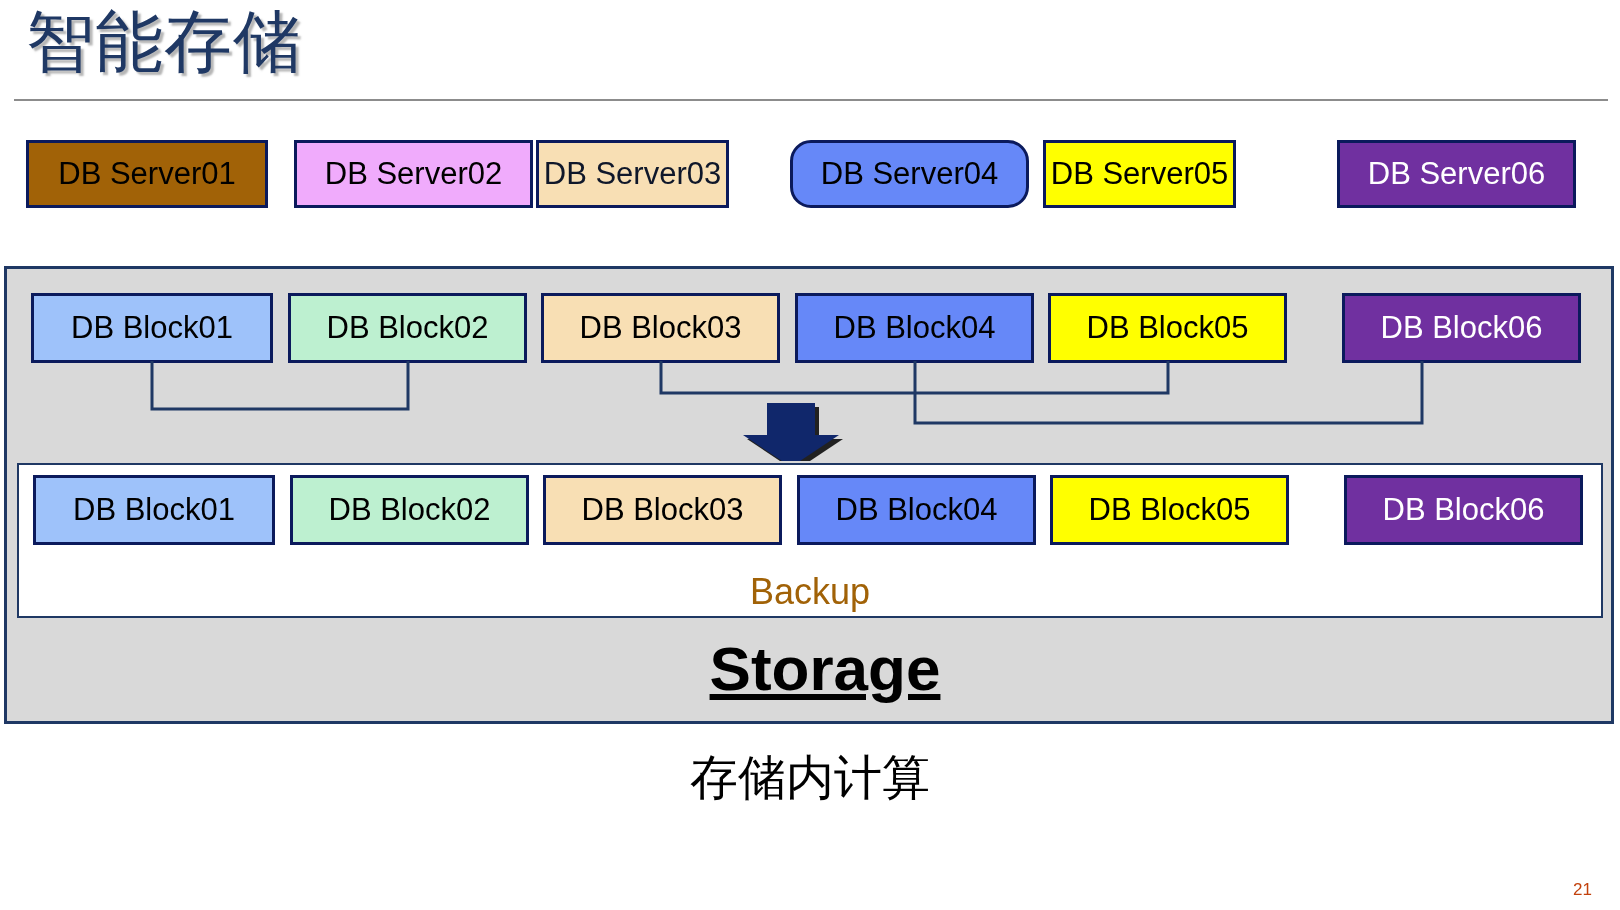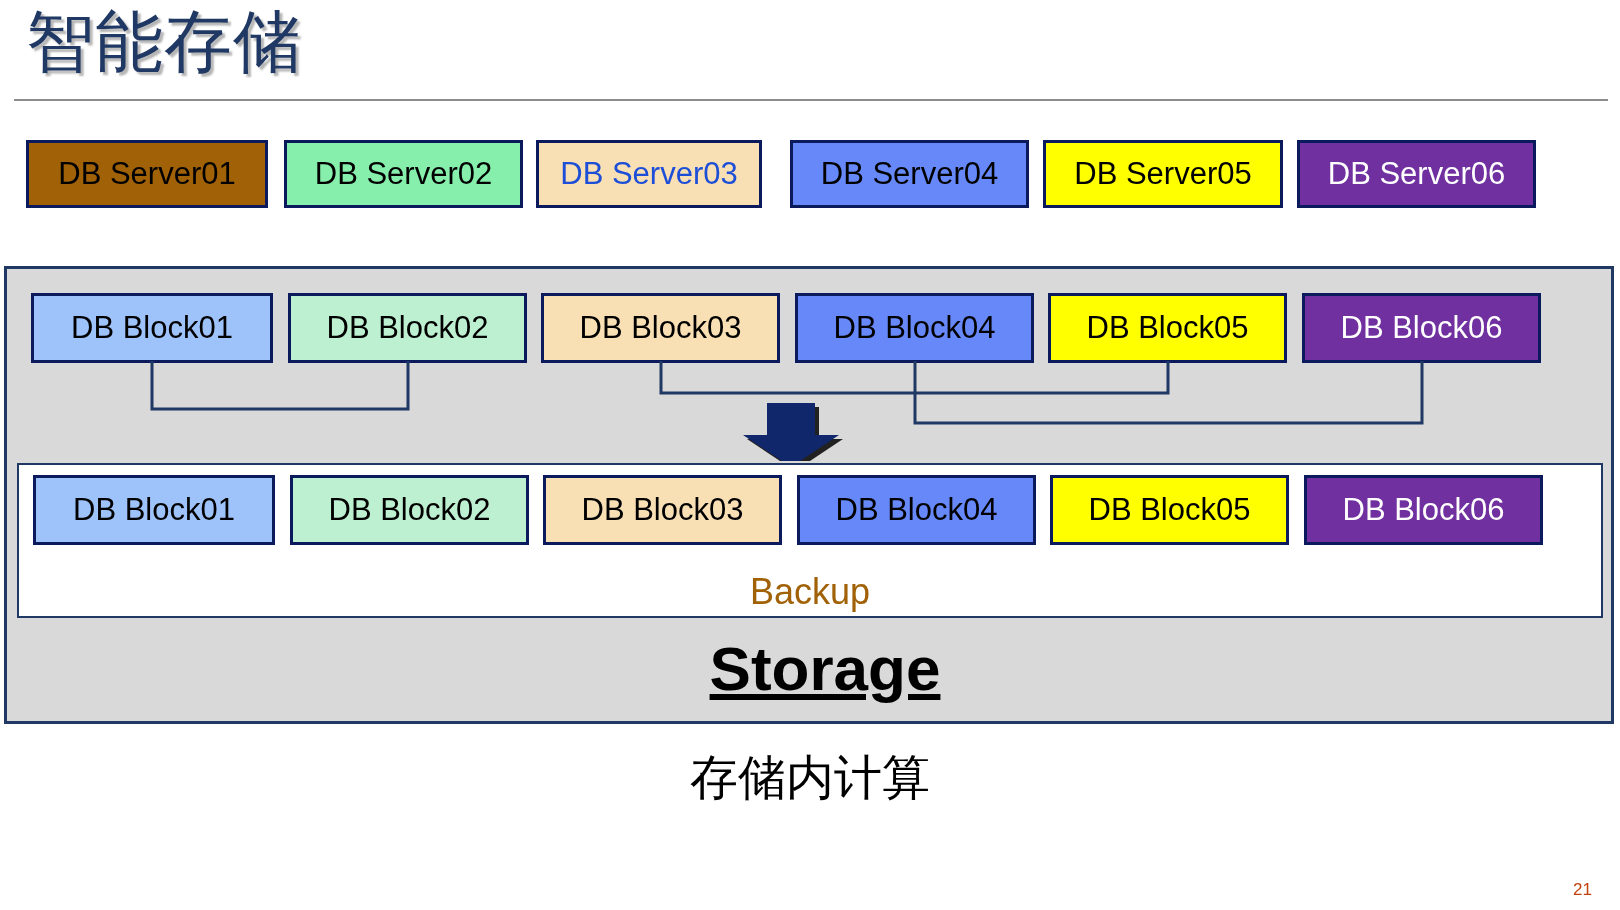--- a/index.html
+++ b/index.html
@@ -43,21 +43,21 @@
     box-sizing: border-box;
     border: 3px solid #0B1A5C;
     display: flex;
     align-items: center;
     justify-content: center;
     font-size: 31px;
     color: #000000;
     white-space: nowrap;
     letter-spacing: 0px;
   }
-  .node.onpurple { color: #ffffff; }
+  .node.onpurple { color: #ffffff; margin-left: 40px; }
 
   
   #server-row .node { top: 0; height: 68px; }
   #server-row {
     position: absolute;
     left: 0;
     top: 140px;
     width: 1620px;
     height: 68px;
   }
@@ -160,30 +160,30 @@
 </head>
 <body>
 
 <div id="slide-title">智能存储</div>
 <div id="title-rule"></div>
 
 <div id="server-row">
     <div class="node" style="left: 26px; width: 242px; background: #a16207; color: rgb(0, 0, 0);">
       <span>DB Server01</span>
     </div>
-    <div class="node" style="left: 284px; width: 239px; background: #86efac; color: rgb(0, 0, 0);">
+    <div class="node" style="left: 294px; width: 239px; background: #f0abfc; color: rgb(0, 0, 0);">
       <span>DB Server02</span>
     </div>
-    <div class="node" style="left: 536px; width: 226px; background: rgb(248, 223, 180); color: #1d4ed8;">
+    <div class="node" style="left: 536px; width: 193px; background: rgb(248, 223, 180); color: #0f172a;">
       <span>DB Server03</span>
     </div>
-    <div class="node" style="left: 790px; width: 239px; background: rgb(102, 136, 248); color: rgb(0, 0, 0);">
+    <div class="node" style="left: 790px; width: 239px; background: rgb(102, 136, 248); color: rgb(0, 0, 0); border-radius: 21px;">
       <span>DB Server04</span>
     </div>
-    <div class="node" style="left: 1043px; width: 240px; background: rgb(255, 255, 0); color: rgb(0, 0, 0);">
+    <div class="node" style="left: 1043px; width: 193px; background: rgb(255, 255, 0); color: rgb(0, 0, 0);">
       <span>DB Server05</span>
     </div>
     <div class="node onpurple" style="left: 1297px; width: 239px; background: rgb(112, 48, 160); color: rgb(255, 255, 255);">
       <span>DB Server06</span>
     </div>
   </div>
 
 <div id="storage-container">
 
   <div id="block-row-primary">

